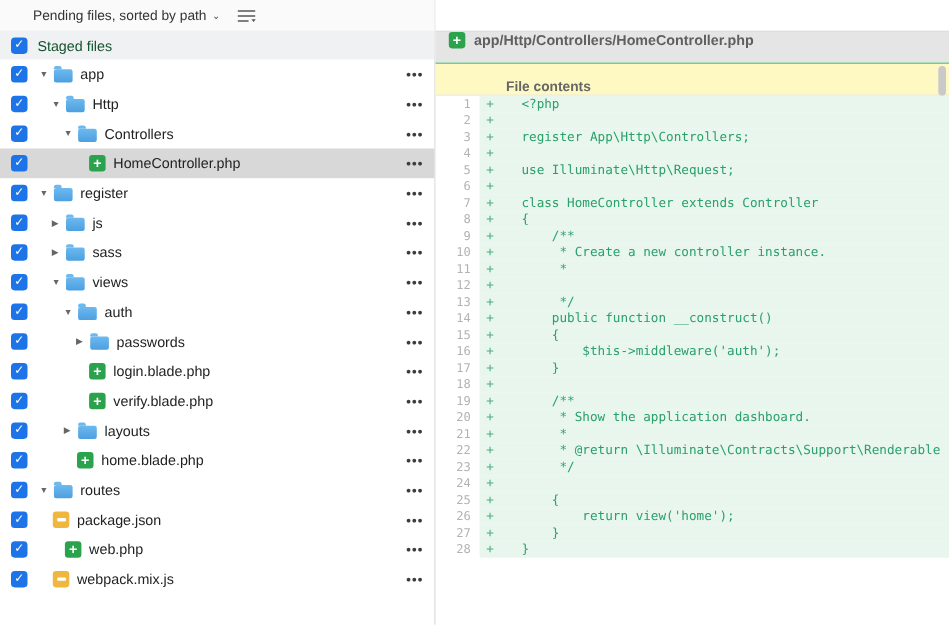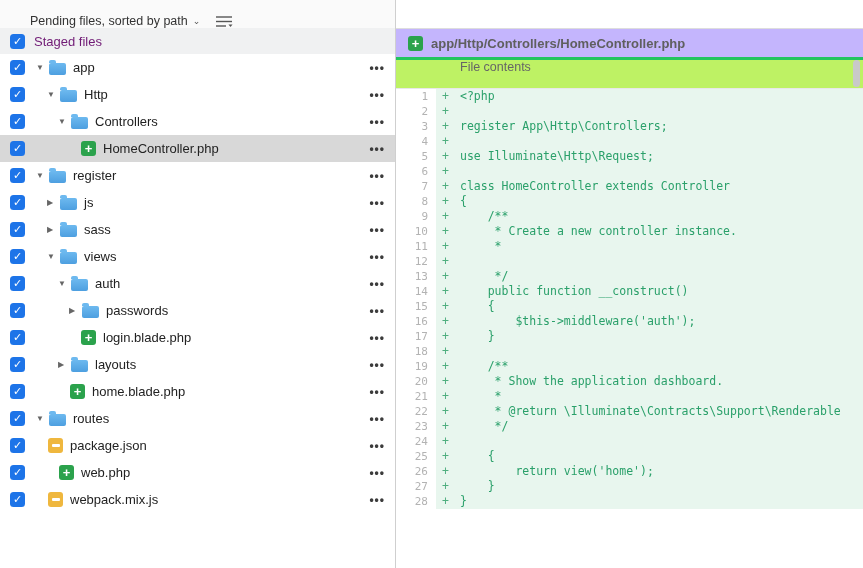--- a/index.html
+++ b/index.html
@@ -8,29 +8,29 @@
     font-family:"Liberation Sans","DejaVu Sans",sans-serif;
     font-size:13px; color:#222; background:#fff;
   }
   .app { display:flex; width:863px; height:568px; }
 
   
   .left-panel { width:395px; flex:0 0 395px; border-right:1px solid #cfcfcf;
     display:flex; flex-direction:column; background:#fff; }
 
   .toolbar { height:28px; flex:0 0 28px; background:#fafafa;
-    display:flex; align-items:flex-end; }
+    display:flex; align-items:center; }
   .sort-dropdown { background:none; border:none; font:inherit; font-size:12.5px;
     color:#333; display:flex; align-items:center; margin-left:30px; cursor:default; }
   .sort-dropdown .chev { font-size:9px; color:#555; margin-left:5px; }
   .view-btn { background:none; border:none; margin-left:16px; display:flex; align-items:center; }
 
   .staged-header { height:26px; flex:0 0 26px; background:#f0f1f2;
     display:flex; align-items:center; padding-left:10px; }
-  .staged-label { margin-left:9px; color:#701a75; }
+  .staged-label { margin-left:9px; color:#14532d; }
 
   .checkbox { width:15px; height:15px; flex:0 0 15px;
     background:var(--checkbox-blue,#1d74e8); border-radius:3.5px;
     display:inline-flex; align-items:center; justify-content:center; }
   .checkbox::before { content:"✓"; color:#fff; font-size:11px; font-weight:bold; line-height:1; }
 
   .tree { flex:1; overflow:hidden; }
   .row { height:27px; display:flex; align-items:center; padding:0 10px; }
   .row.selected { background:#d8d8d8; }
   .indent { flex:0 0 auto; height:1px; }
@@ -45,36 +45,36 @@
   .status-icon.added::before { content:"+"; color:#fff; font-weight:bold; font-size:13px; line-height:1; }
   .status-icon.modified { background:var(--modified-yellow,#efb73e); }
   .status-icon.modified::before { content:""; width:8px; height:2.5px; background:#fff; border-radius:1px; }
   .label { margin-left:7px; white-space:nowrap; }
   .dots { margin-left:auto; color:#3c3c3c; }
   .dots::before { content:"•••"; font-size:12px; font-weight:bold; letter-spacing:1px; }
 
   
   .right-panel { flex:1; display:flex; flex-direction:column; background:#fff; position:relative; }
   .top-strip { height:28px; flex:0 0 28px; background:#fff; }
-  .file-header { height:28px; flex:0 0 28px; background:#c4b5fd;
-    border-top:1px solid #ddd; border-bottom:3px solid #22c55e;
-    display:flex; align-items:center; padding-left:12px; }
+  .file-header { height:28px; flex:0 0 28px; background:#e5e5e5;
+    border-top:1px solid #ddd; border-bottom:1px solid #22c55e;
+    display:flex; align-items:flex-start; padding-left:12px; }
   .file-path { margin-left:8px; color:#5f5f5f; font-weight:bold; font-size:13px; }
-  .section-bar { height:28px; flex:0 0 28px; background:#bef264;
-    border-bottom:1px solid #e8e8e8; display:flex; align-items:flex-start;
-    padding-left:64px; color:#666; font-size:12.5px; }
+  .section-bar { height:28px; flex:0 0 28px; background:#fef9c3;
+    border-bottom:1px solid #e8e8e8; display:flex; align-items:flex-end;
+    padding-left:64px; color:#666; font-size:12.5px;font-weight:bold; }
 
   .code { flex:1; overflow:hidden;
     font-family:"DejaVu Sans Mono","Liberation Mono",monospace; font-size:11.5px; }
   .code-line { display:flex; height:15px; line-height:15px; }
   .ln { width:32px; flex:none; text-align:right; padding-right:8px;
     color:#b3b3b3; font-size:11px; background:#fff; }
   .line-body { flex:1; display:flex; background:var(--diff-bg,#e8f6ee); }
   .sign { width:12px; flex:none; padding-left:6px; color:#4fae7f; }
-  .ct { white-space:pre; color:var(--diff-text,#2aa06a); padding-left:6px; }
+  .ct { white-space:pre; color:var(--diff-text,#2aa06a); padding-left:6px;margin-left:14px; }
 
   .scrollbar-thumb { position:absolute; top:60px; right:3px; width:7px; height:27px;
     background:#c9c9c9; border-radius:4px; }
 </style>
 </head>
 <body>
 
 <div class="app">
 
   <aside class="left-panel">
@@ -193,20 +193,28 @@
         <div class="row">
     <span class="checkbox"></span>
     <span class="indent" style="width: 56px;"></span>
 
     <span class="status-icon added"></span>
     <span class="label">login.blade.php</span>
     <span class="dots"></span>
   </div>
         <div class="row">
     <span class="checkbox"></span>
+    <span class="indent" style="width: 56px;"></span>
+
+    <span class="status-icon added"></span>
+    <span class="label">verify.blade.php</span>
+    <span class="dots"></span>
+  </div>
+        <div class="row">
+    <span class="checkbox"></span>
     <span class="indent" style="width: 33px;"></span>
     <span class="tri">▶</span>
     <span class="folder-icon"></span>
 
     <span class="label">layouts</span>
     <span class="dots"></span>
   </div>
         <div class="row">
     <span class="checkbox"></span>
     <span class="indent" style="width: 45px;"></span>

